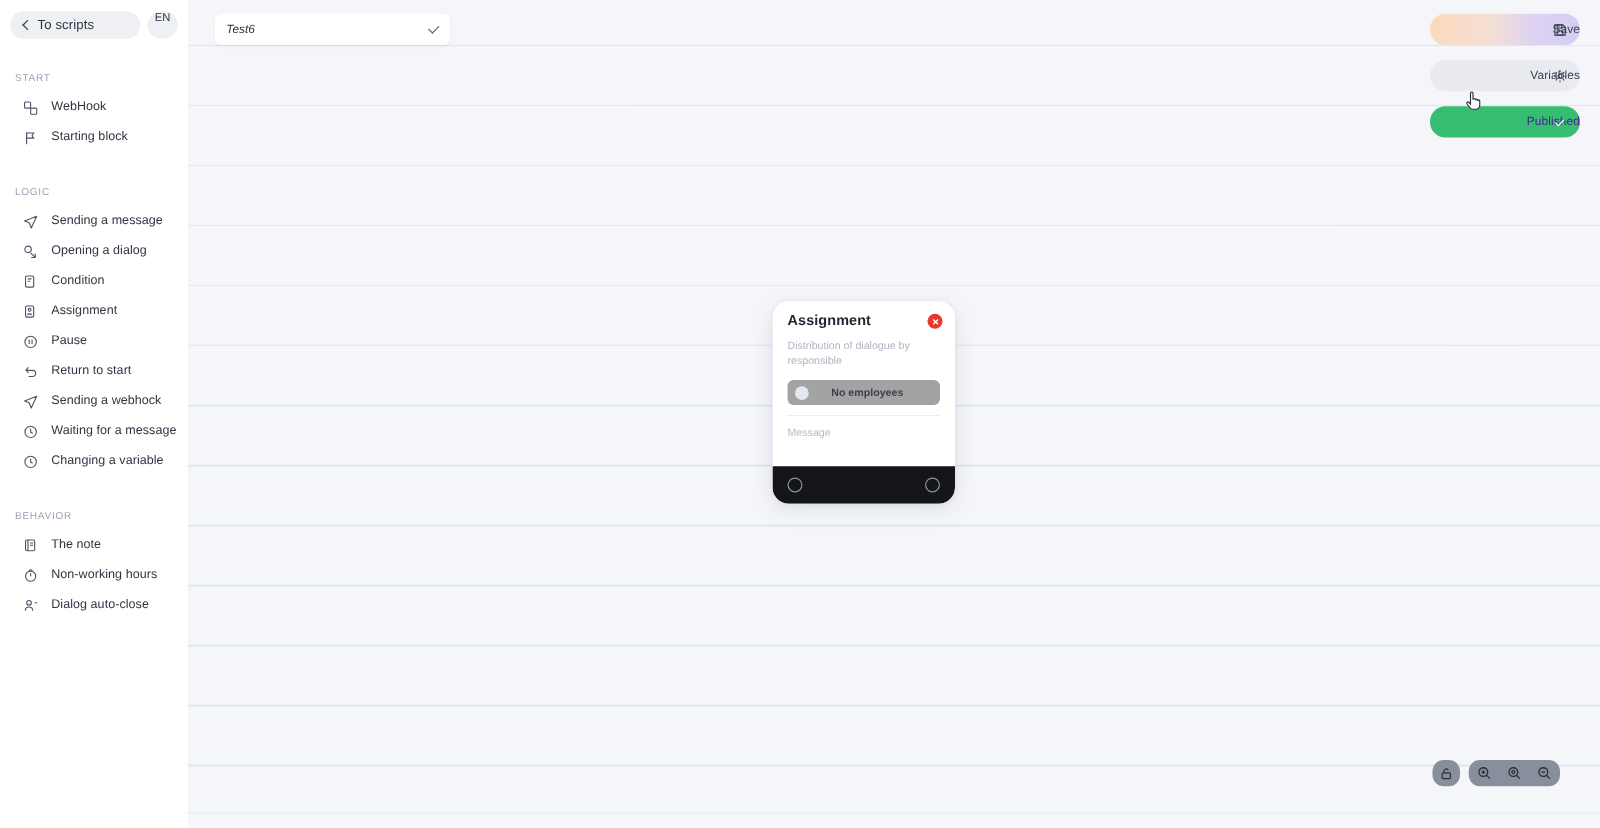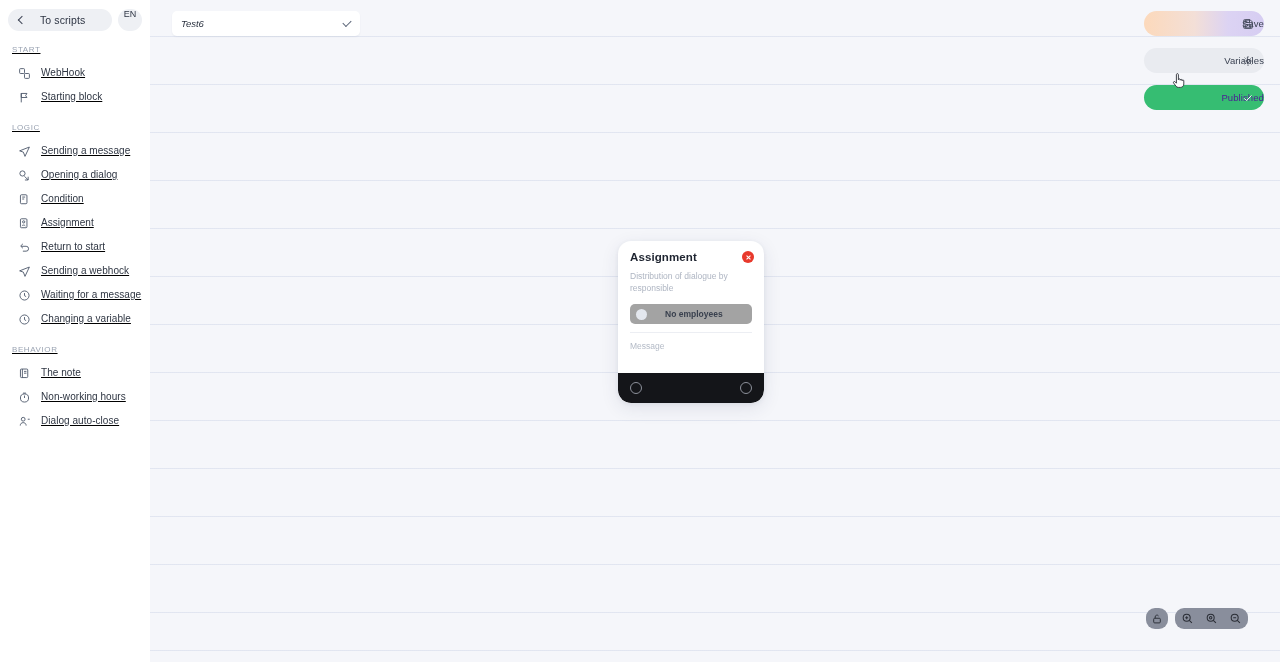--- a/index.html
+++ b/index.html
@@ -19,21 +19,21 @@
     z-index: 5;
     flex: 0 0 150px;
     padding: 0;
   }
   .sidebar-top {
     display: flex; align-items: center;
     gap: 6px;
     padding: 9px 8px 0 8px;
   }
   .to-scripts {
-    display: flex; align-items: center; gap: 14px;
+    display: flex; align-items: center; gap: 4px;
     background: #eef0f4;
     border-radius: 14px;
     height: 22px;
     padding: 0 14px 0 9px;
     flex: 1 1 auto;
     cursor: pointer;
   }
   .to-scripts .lbl {
     font-size: 10.5px; color: #2d3443; letter-spacing: .1px;
   }
@@ -51,21 +51,21 @@
   }
   .lang-badge {
     width: 24px; height: 22px;
     background: #eef0f4;
     border-radius: 11px;
     display: flex; align-items: flex-start; justify-content: center;
     font-size: 9px; color: #2d3443;
     cursor: pointer;
   }
 
-  .side-section { margin-top: 14px; text-decoration: underline; }
+  .side-section { margin-top: 27px; }
   .side-title {
     font-size: 8px; letter-spacing: .6px;
     color: #9aa3b2; text-transform: uppercase;
     padding-left: 12px; margin-bottom: 7px;
   }
   .side-item {
     display: flex; align-items: center;
     gap: 10px;
     padding: 5px 8px 5px 18px;
     cursor: pointer;
@@ -326,20 +326,29 @@
         <span class="ico">
           <svg width="13" height="13" viewBox="0 0 16 16" fill="none" stroke="#4a5568" stroke-width="1.1">
             <rect x="3" y="2.2" width="8" height="11" rx="1.2"></rect>
               <circle cx="7" cy="6" r="1.4"></circle>
               <path d="M4.8 11c.6-1.4 3.6-1.4 4.2 0"></path>
           </svg>
         </span>
         <span class="txt">Assignment</span>
       </div>
 
+      <div class="side-item">
+        <span class="ico">
+          <svg width="13" height="13" viewBox="0 0 16 16" fill="none" stroke="#4a5568" stroke-width="1.1">
+            <circle cx="8" cy="8" r="5.6"></circle>
+              <path d="M6.6 6v4M9.4 6v4"></path>
+          </svg>
+        </span>
+        <span class="txt">Pause</span>
+      </div>
 
       <div class="side-item">
         <span class="ico">
           <svg width="13" height="13" viewBox="0 0 16 16" fill="none" stroke="#4a5568" stroke-width="1.1">
             <path d="M4 6.5h6a3 3 0 010 6H6"></path>
               <path d="M6 3.5L3.3 6.2 6 8.9"></path>
           </svg>
         </span>
         <span class="txt">Return to start</span>
       </div>

